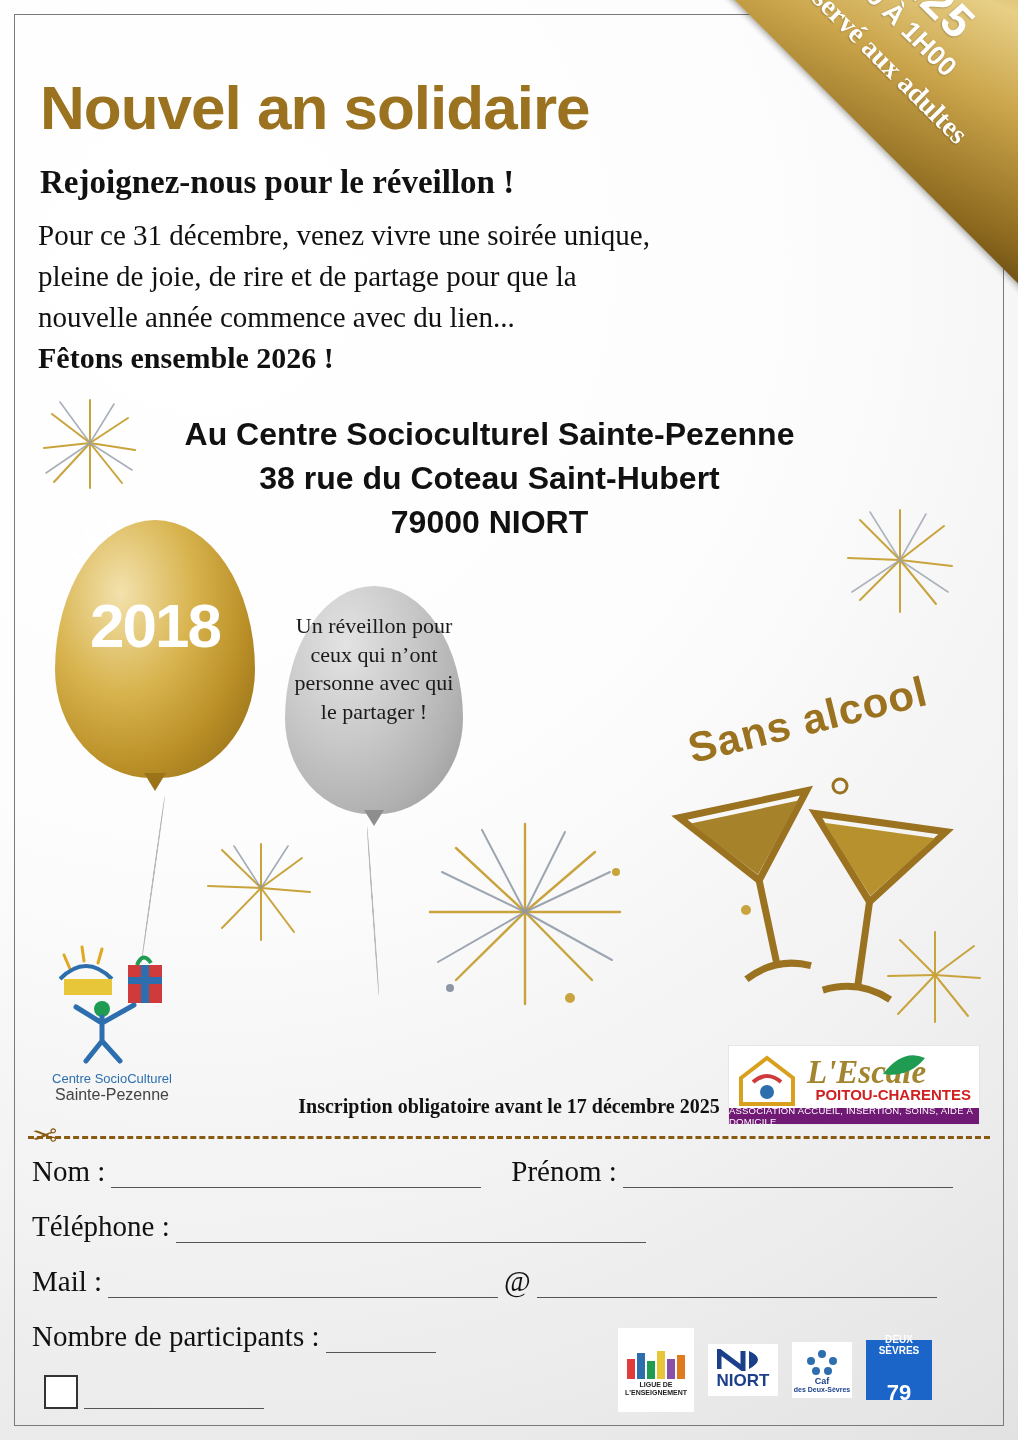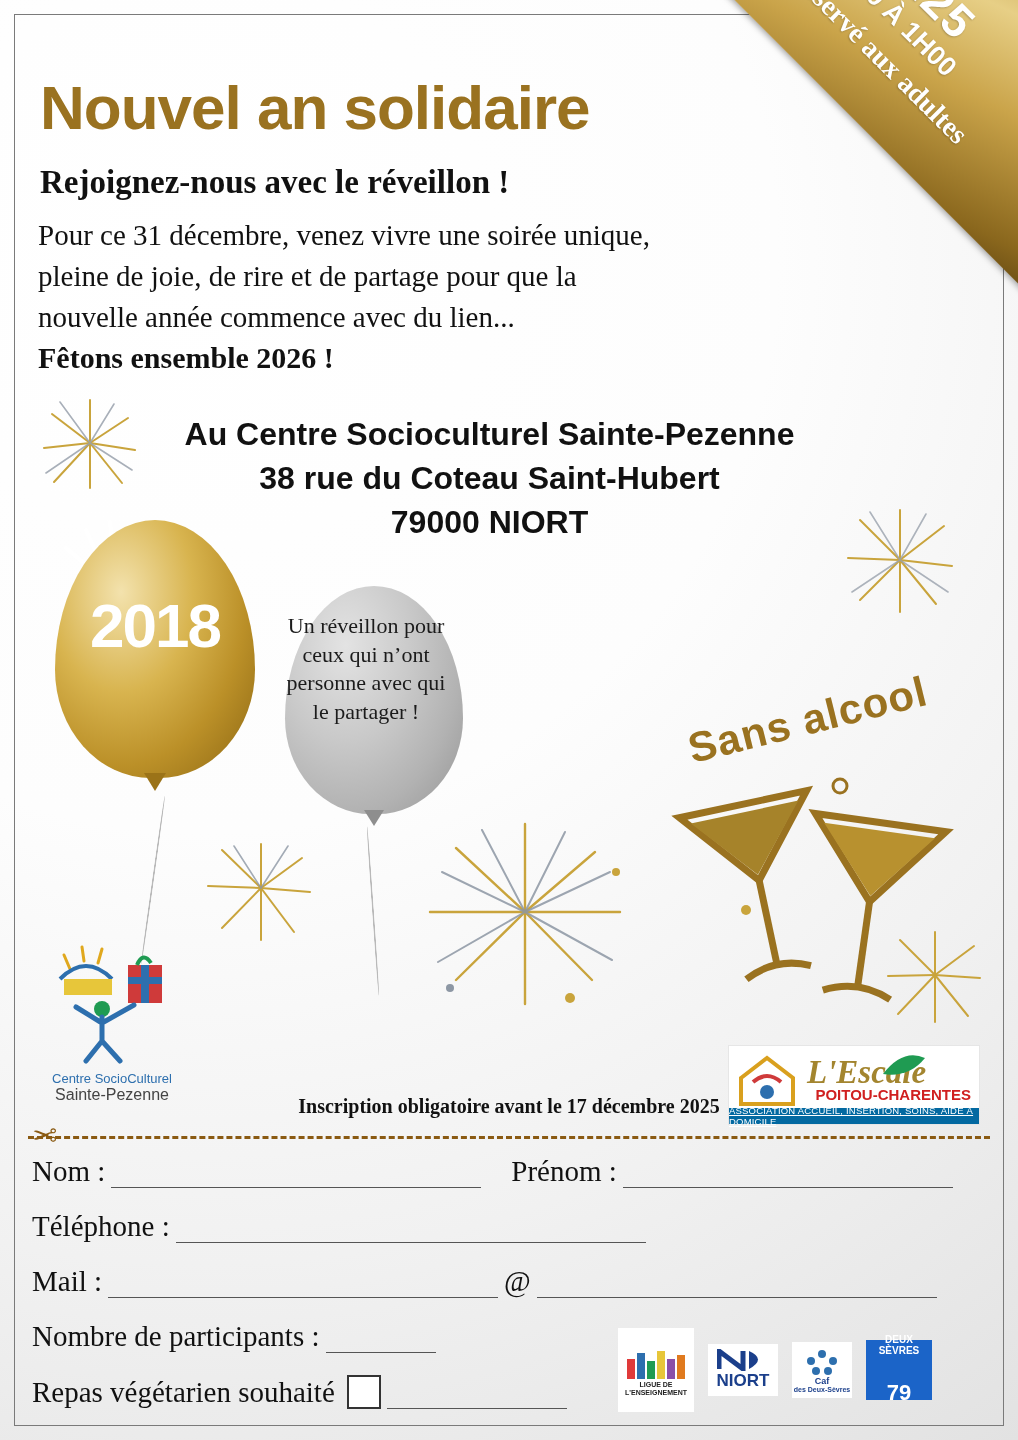--- a/index.html
+++ b/index.html
@@ -112,21 +112,21 @@
     position:absolute;left:285px;top:586px;width:178px;height:228px;
     background:radial-gradient(ellipse at 34% 26%, #e3e3e3 0%, #c9c9c9 40%, #b2b2b2 70%, #949494 100%);
     border-radius:50% 50% 48% 48%/58% 58% 42% 42%;
   }
   .balloon-grey:after{
     content:"";position:absolute;left:50%;bottom:-12px;margin-left:-10px;
     border-left:10px solid transparent;border-right:10px solid transparent;
     border-top:16px solid #8e8e8e;
   }
   .balloon-grey .txt{
-    position:absolute;left:0;top:26px;width:162px;text-align:center;
+    position:absolute;left:8px;top:26px;width:162px;text-align:center;
     font-size:22px;color:#1b1b1b;line-height:1.3;
   }
   .string{
     position:absolute;border-left:2px solid #b9b9b9;height:170px;
     border-radius:50%;
   }
   .string.s1{left:152px;top:795px;transform:rotate(8deg);}
   .string.s2{left:372px;top:826px;transform:rotate(-4deg);}
 
   
@@ -152,23 +152,23 @@
   }
   .logo-escale .name{
     position:absolute;left:78px;top:8px;font-family:"Liberation Serif",serif;
     font-style:italic;font-weight:bold;font-size:33px;color:#a3852f;
   }
   .logo-escale .reg{
     position:absolute;right:8px;top:40px;font-family:"Liberation Sans",sans-serif;
     font-size:15px;font-weight:bold;color:#d02020;
   }
   .logo-escale .band{
-    position:absolute;left:0;bottom:0;width:250px;height:16px;background:#0369a1;
+    position:absolute;left:0;bottom:0;width:250px;height:16px;background:#701a75;
     color:#fff;font-family:"Liberation Sans",sans-serif;font-size:9.5px;
-    display:flex;align-items:center;justify-content:center;letter-spacing:.2px;text-decoration:underline;
+    display:flex;align-items:center;justify-content:center;letter-spacing:.2px;
   }
 
   
   .inscription{
     position:absolute;left:0;top:1095px;width:1018px;text-align:center;
     font-size:20px;font-weight:bold;color:#111;
   }
   .cutline{
     position:absolute;left:28px;top:1136px;width:962px;height:0;
     border-top:3px dashed #8a5a12;
@@ -299,21 +299,21 @@
   <div class="ribbon-wrap">
     <div class="ribbon"></div>
     <div class="ribbon-text">
       <div class="ribbon-date">31.12.25</div>
       <div class="ribbon-hours">DE 19H30 À 1H00</div>
       <div class="ribbon-sub">Gratuit, réservé aux adultes</div>
     </div>
   </div>
 
   <div class="title">Nouvel an solidaire</div>
-  <div class="subtitle">Rejoignez-nous avec le réveillon !</div>
+  <div class="subtitle">Rejoignez-nous pour le réveillon !</div>
   <div class="para">Pour ce 31 décembre, venez vivre une soirée unique, pleine de joie, de rire et de partage pour que la nouvelle année commence avec du lien...</div>
   <div class="fetons">Fêtons ensemble 2026 !</div>
 
   <div class="venue">
     <div>Au Centre Socioculturel Sainte-Pezenne</div>
     <div>38 rue du Coteau Saint-Hubert</div>
     <div>79000 NIORT</div>
   </div>
 
 
@@ -412,21 +412,20 @@
       <span class="lbl">@</span>
       <span class="line" style="width:400px;"></span>
     </div>
 
     <div class="row">
       <span class="lbl">Nombre de participants :</span>
       <span class="line" style="width:110px;"></span>
     </div>
 
     <div class="row">
-      <span class="lbl">Repas végétarien souhaité</span>
       <span class="chk"></span>
       <span class="line" style="width:180px;"></span>
     </div>
   </div>
 
   <div class="partners">
     <div class="p-logo p-fol">
       <svg width="66" height="38" viewBox="0 0 66 38">
         <rect x="4" y="16" width="8" height="20" fill="#e03a3a"></rect>
         <rect x="14" y="10" width="8" height="26" fill="#2d6fae"></rect>

